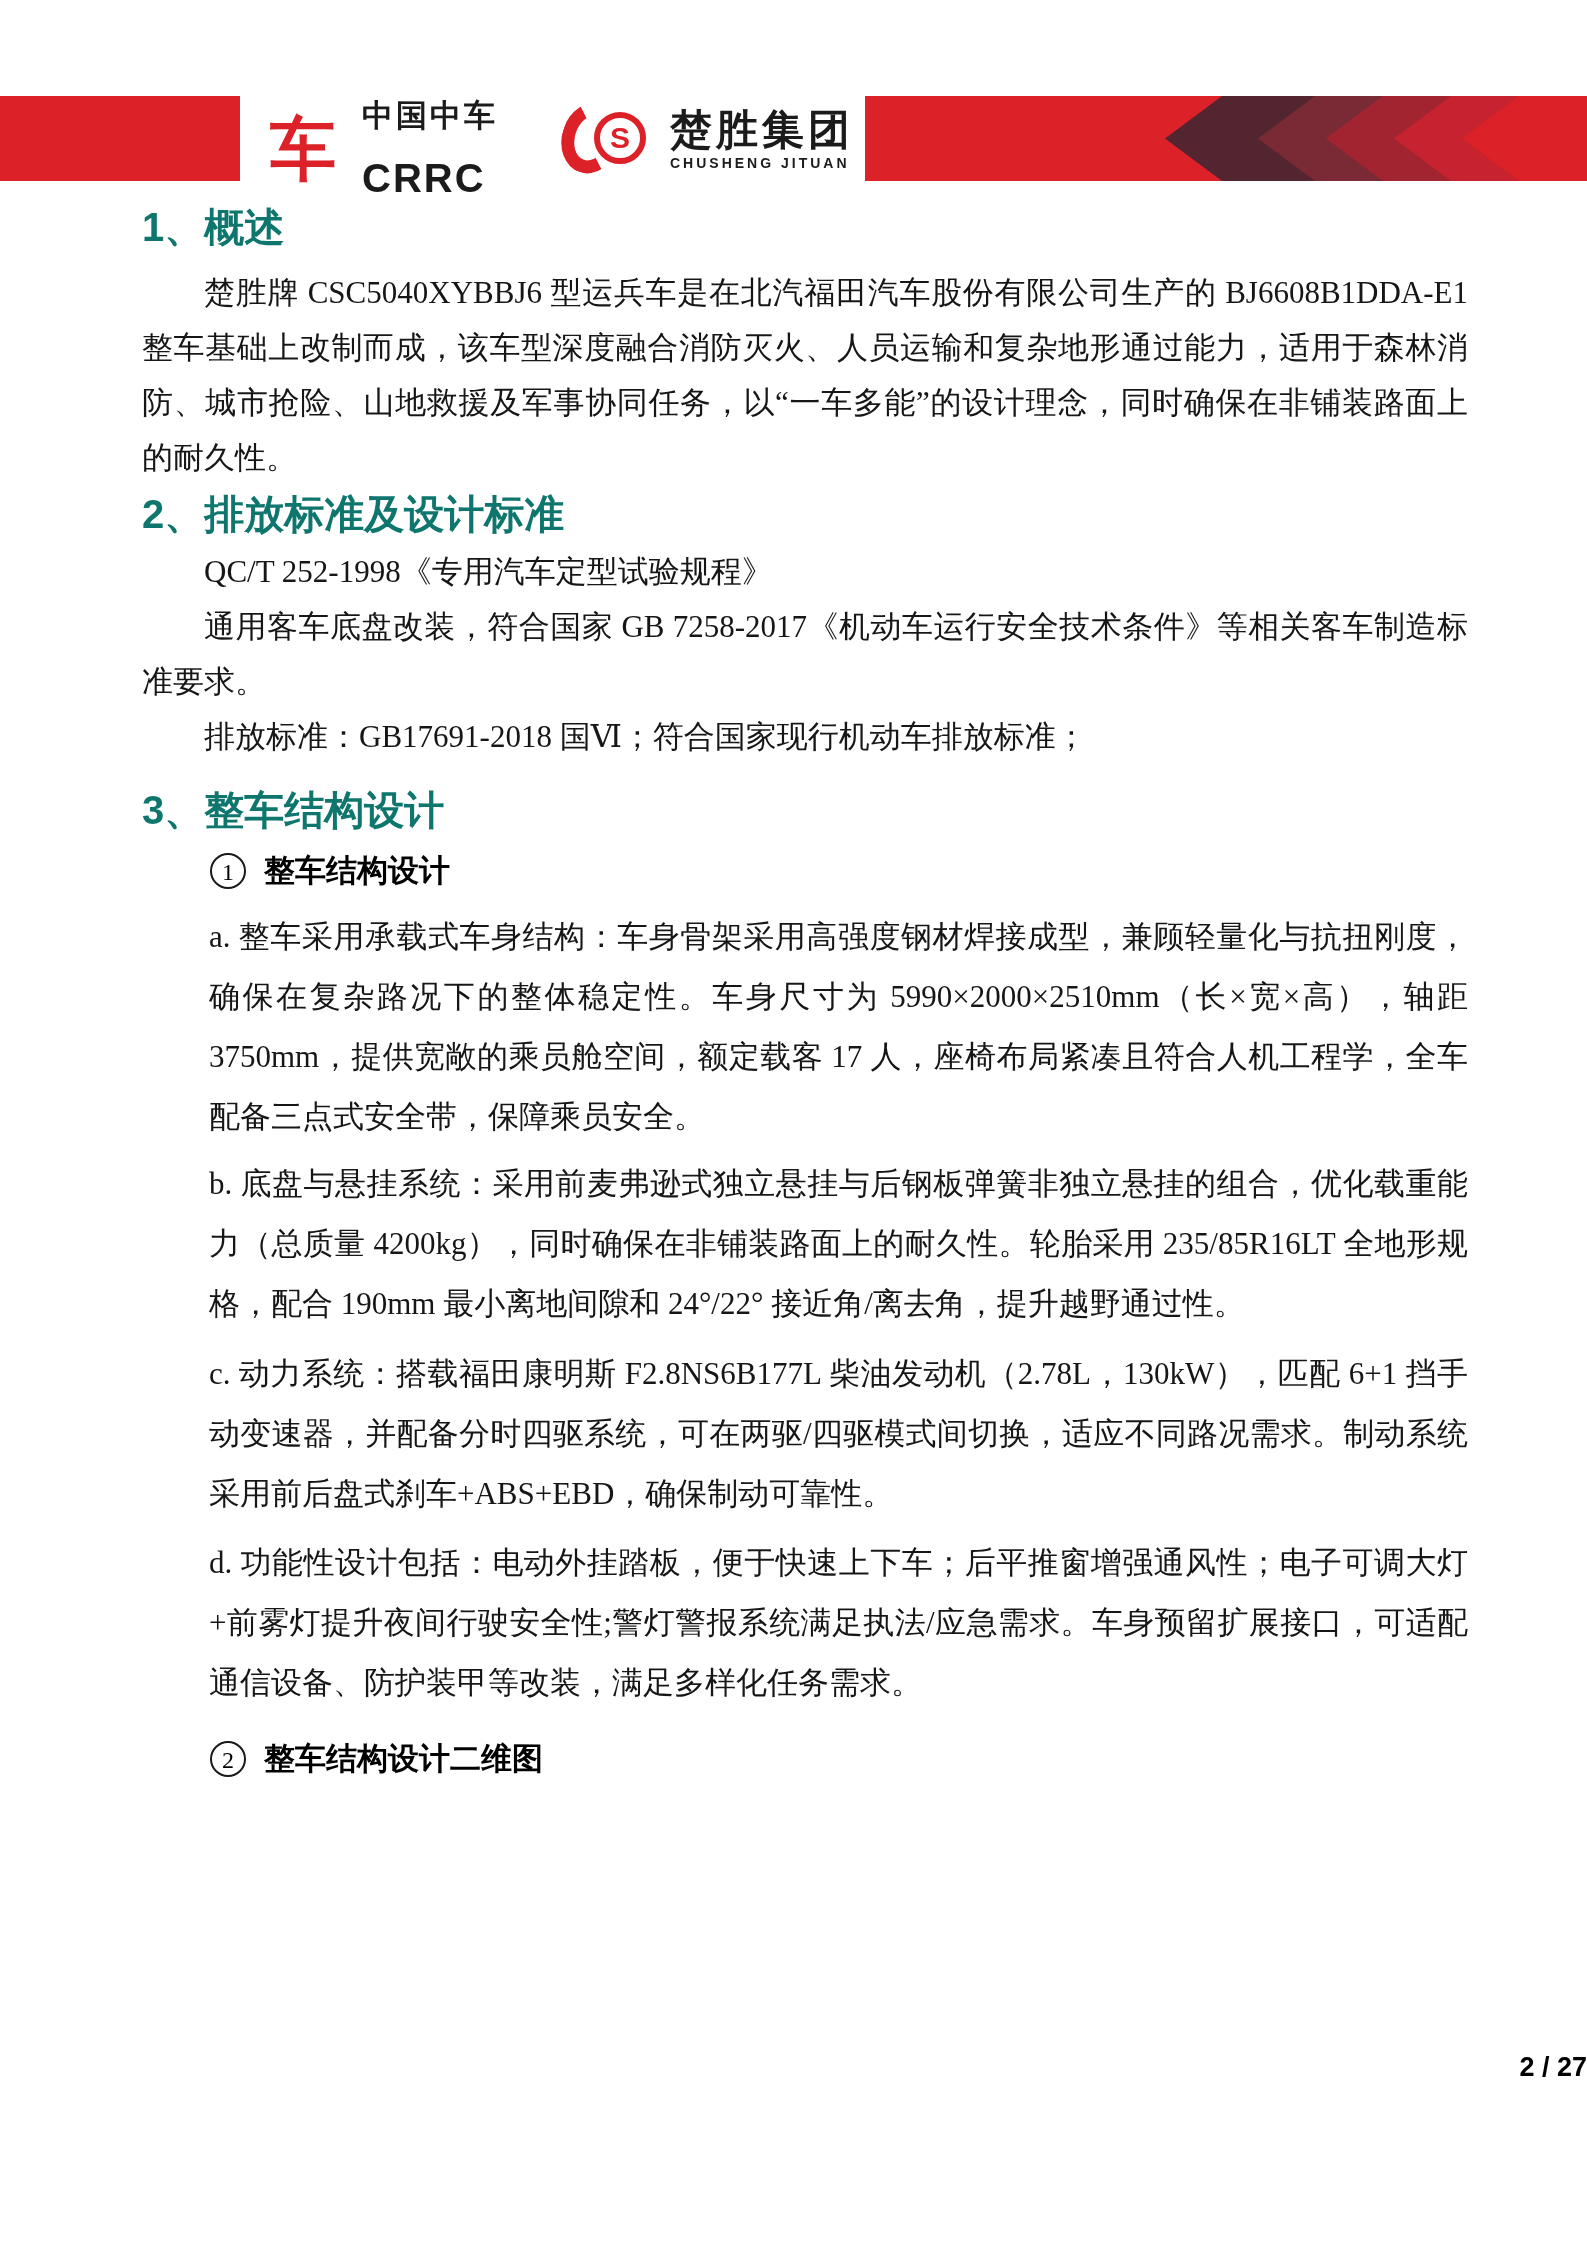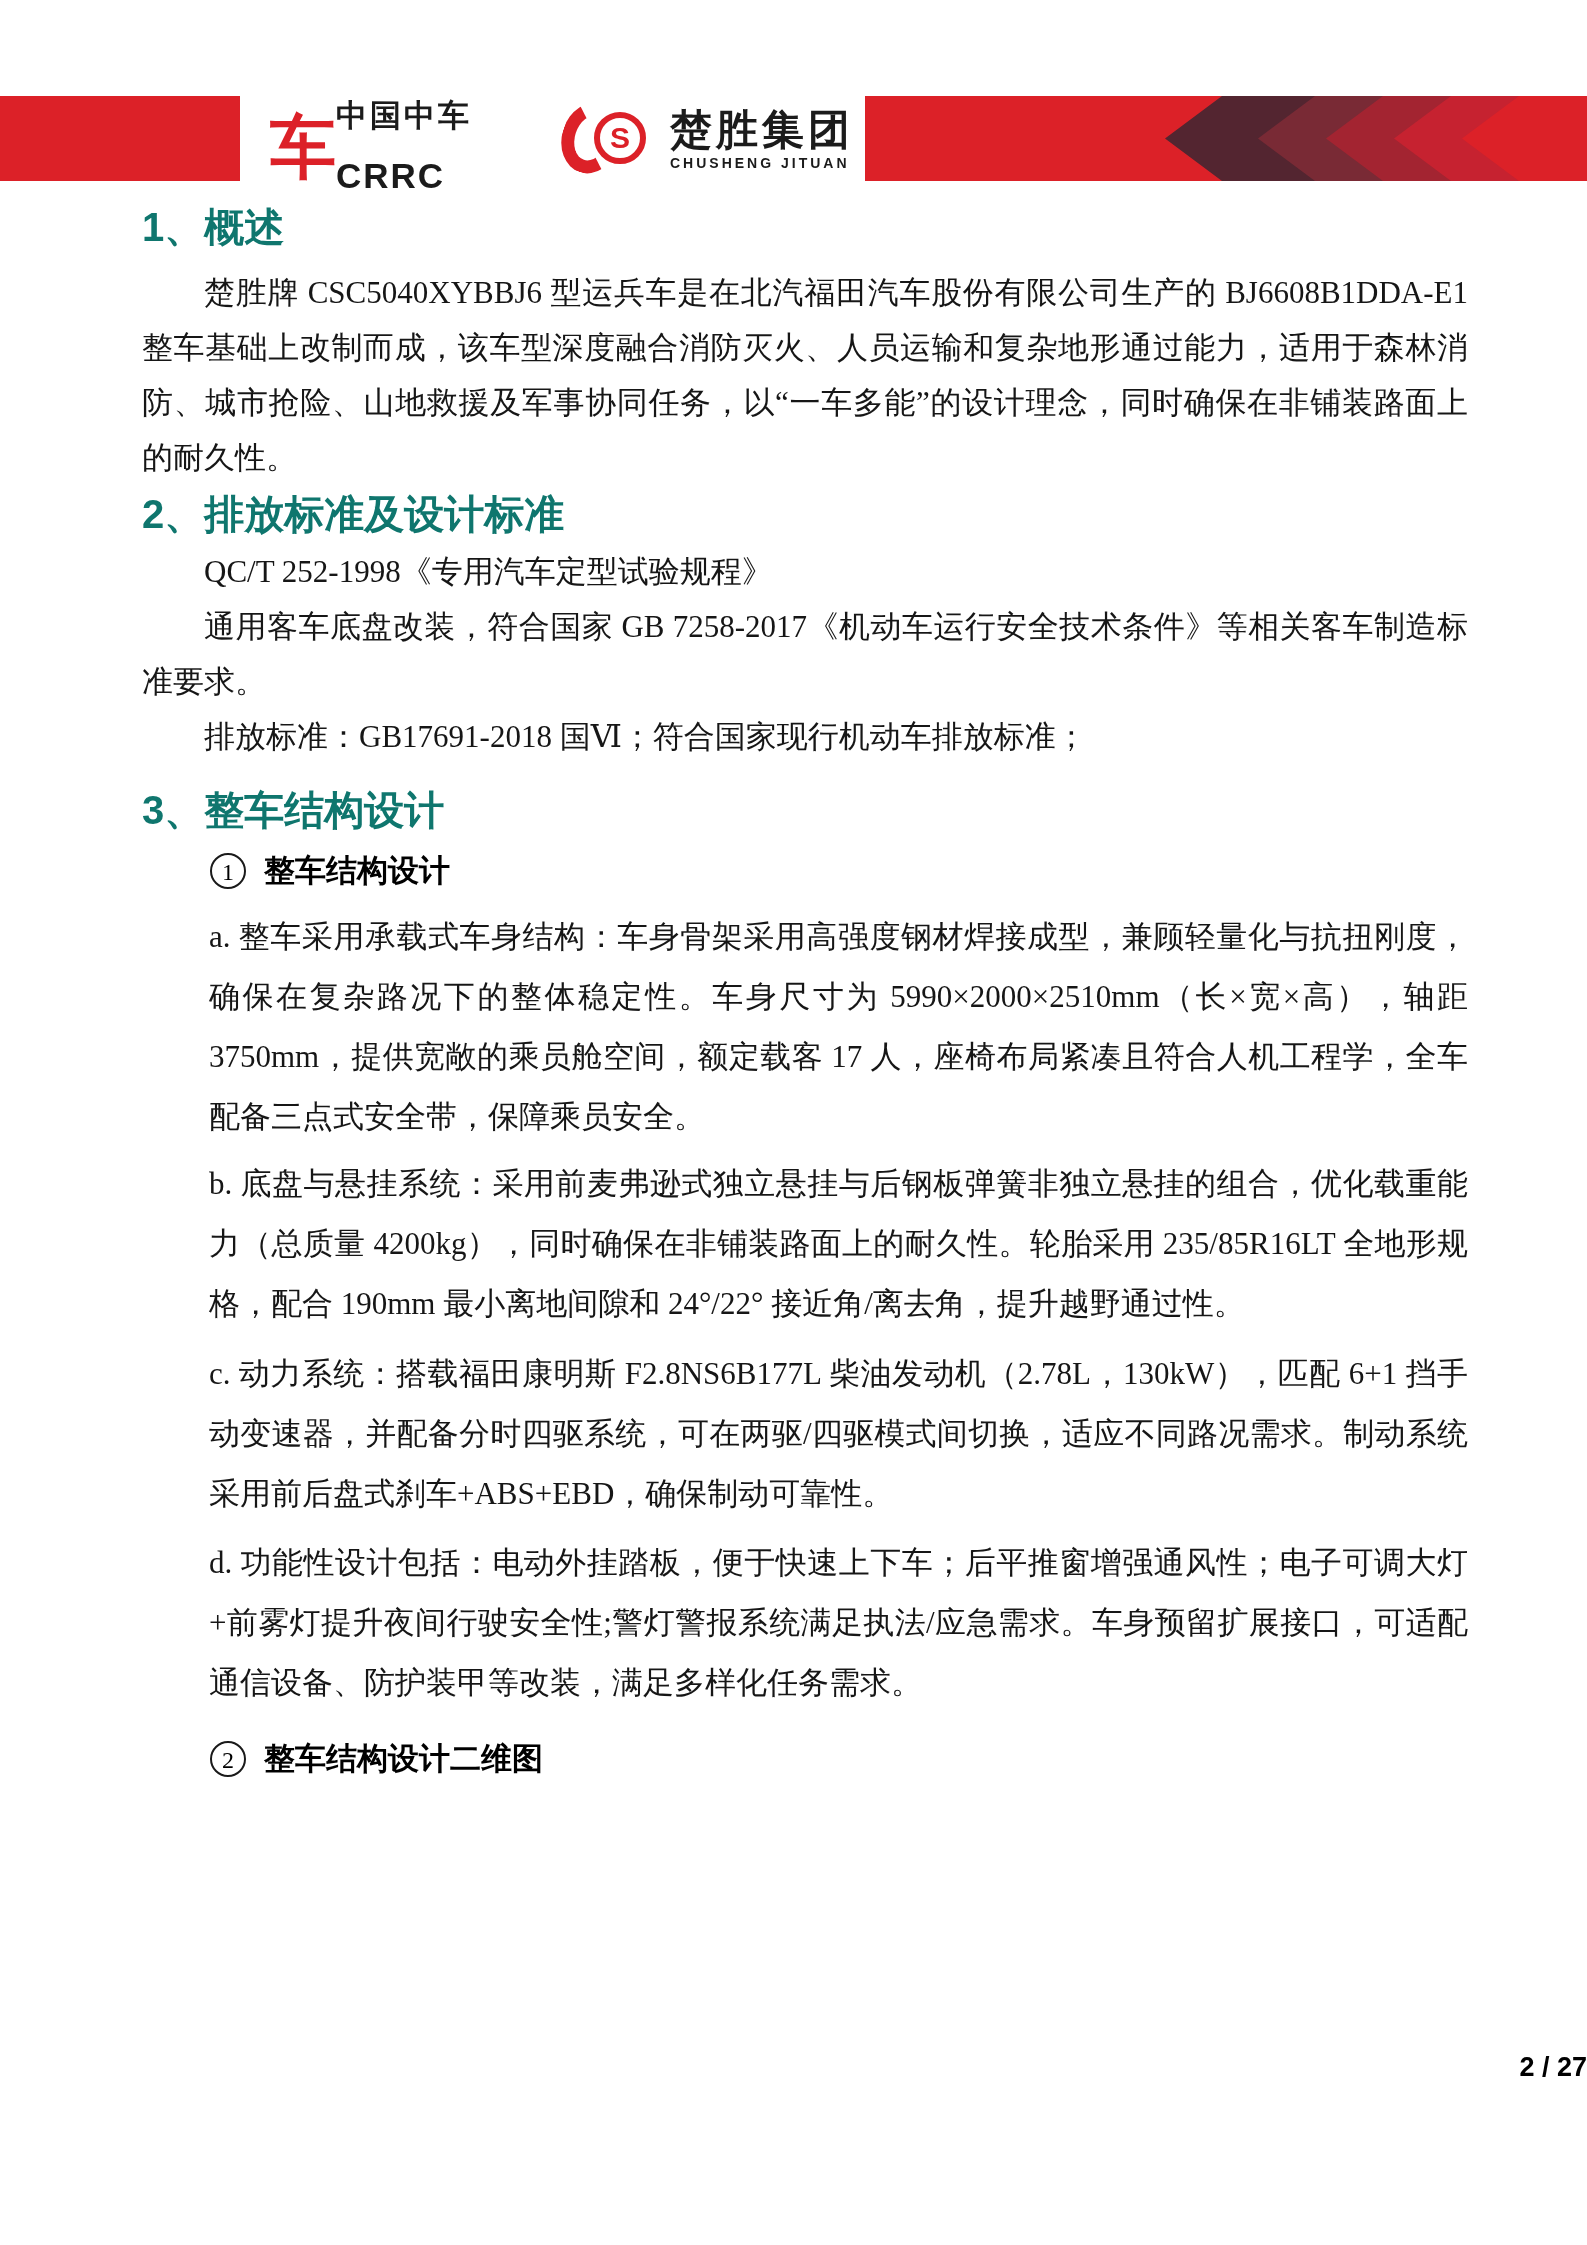--- a/index.html
+++ b/index.html
@@ -20,23 +20,23 @@
   .chev4{left:504px;background:var(--chevron-lighter,#C62230);z-index:1;}
 
   
   .logo-strip{position:absolute;top:96px;left:240px;width:625px;height:85px;background:#fff;}
   .crrc-logo{position:absolute;left:30px;top:4px;display:flex;align-items:center;}
   .crrc-mark{
     font-family:"Liberation Sans","DejaVu Sans",sans-serif;font-weight:bold;
     color:var(--band-red,#DC2128);font-size:66px;line-height:76px;display:inline-block;
     transform:scaleY(1.05);letter-spacing:0;
   }
-  .crrc-text{display:flex;flex-direction:column;line-height:1;gap:26px;}
+  .crrc-text{display:flex;flex-direction:column;margin-left:26px;line-height:1;gap:26px;}
   .crrc-cn{font-family:"Liberation Sans","DejaVu Sans",sans-serif;font-weight:bold;font-size:31px;color:#1b1b1b;letter-spacing:3px;}
-  .crrc-en{font-family:"Liberation Sans","DejaVu Sans",sans-serif;font-weight:bold;font-size:35px;color:#1b1b1b;letter-spacing:2px;margin-top:1px;}
+  .crrc-en{font-family:"Liberation Sans","DejaVu Sans",sans-serif;font-weight:bold;font-size:40px;color:#1b1b1b;letter-spacing:2px;margin-top:1px;}
   .cs-logo{position:absolute;left:322px;top:4px;display:flex;align-items:center;}
   .cs-mark{position:relative;width:84px;height:78px;display:inline-block;}
   .cs-crescent{
     position:absolute;left:0;top:2px;width:58px;height:72px;border-radius:50%;
     border:13px solid transparent;border-left-color:var(--band-red,#DC2128);
     border-bottom-color:var(--band-red,#DC2128);transform:rotate(18deg);box-sizing:border-box;
   }
   .cs-ring{
     position:absolute;right:0;top:12px;width:52px;height:52px;border-radius:50%;
     border:6px solid var(--band-red,#DC2128);box-sizing:border-box;background:#fff;

